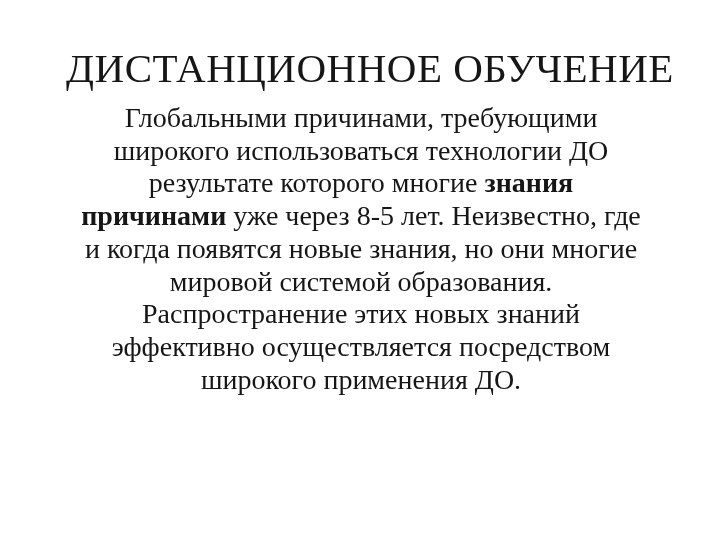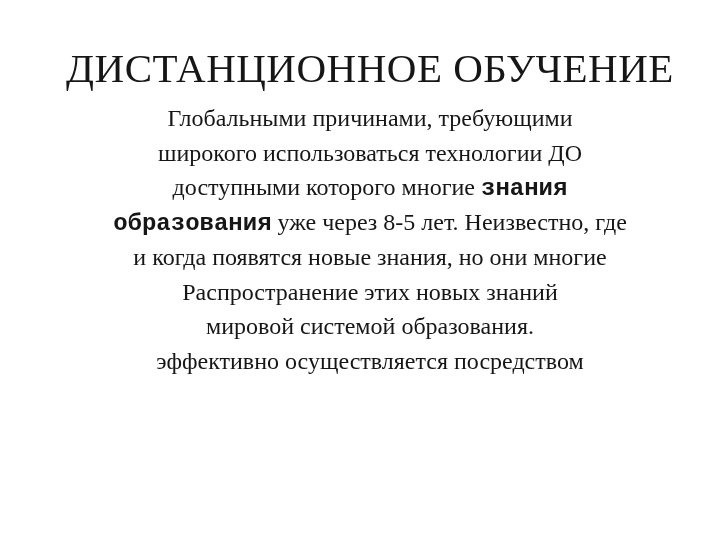--- a/index.html
+++ b/index.html
@@ -27,46 +27,46 @@
     text-align: center;
     font-size: 41px;
     line-height: 1.12;
     font-weight: 400;
     letter-spacing: 0.5px;
     white-space: nowrap;
   }
   .body-text {
     position: absolute;
     top: 102px;
-    left: 30px;
+    left: 21px;
     width: 680px;
     text-align: center;
-    font-size: 24px;
+    font-size: 28px;
     line-height: 32.7px;
     font-weight: 400;
   }
   .text-line {
     white-space: nowrap;
   }
   .seg-bold {
     font-weight: 700;
-    font-family: Liberation Mono, monospace;
   }
 </style>
 </head>
 <body>
 
 <div class="slide">
 
   <div class="slide-title">ДИСТАНЦИОННОЕ ОБУЧЕНИЕ</div>
 
   <div class="body-text">
     <div class="text-line"><span>Глобальными причинами, требующими</span><span class="seg-bold"></span><span></span></div>
     <div class="text-line"><span>широкого использоваться технологии ДО</span><span class="seg-bold"></span><span></span></div>
-    <div class="text-line"><span>доступными которого многие </span><span class="seg-bold">знания</span><span></span></div>
-    <div class="text-line"><span></span><span class="seg-bold">образования</span><span> уже через 8-5 лет. Неизвестно, где</span></div>
+    <div class="text-line"><span>результате которого многие </span><span class="seg-bold">знания</span><span></span></div>
+    <div class="text-line"><span></span><span class="seg-bold">причинами</span><span> уже через 8-5 лет. Неизвестно, где</span></div>
     <div class="text-line"><span>и когда появятся новые знания, но они многие</span><span class="seg-bold"></span><span></span></div>
+    <div class="text-line"><span>мировой системой образования.</span><span class="seg-bold"></span><span></span></div>
     <div class="text-line"><span>Распространение этих новых знаний</span><span class="seg-bold"></span><span></span></div>
-    <div class="text-line"><span>мировой системой образования.</span><span class="seg-bold"></span><span></span></div>
     <div class="text-line"><span>эффективно осуществляется посредством</span><span class="seg-bold"></span><span></span></div>
+    <div class="text-line"><span>широкого применения ДО.</span><span class="seg-bold"></span><span></span></div>
   </div>
 
 </div>
 
 </body></html>

